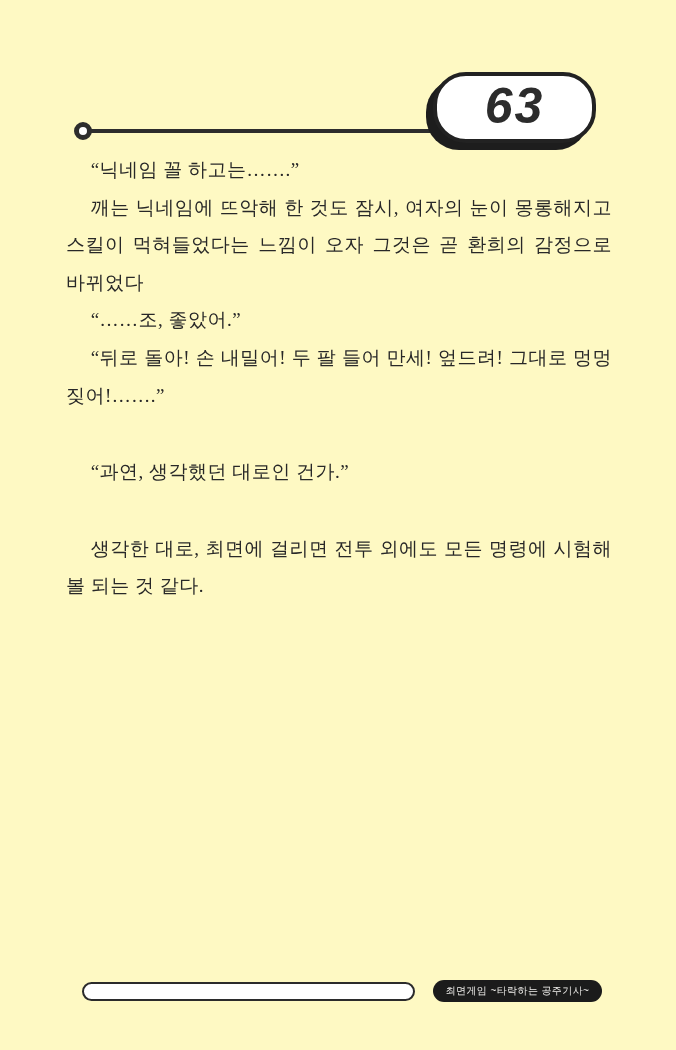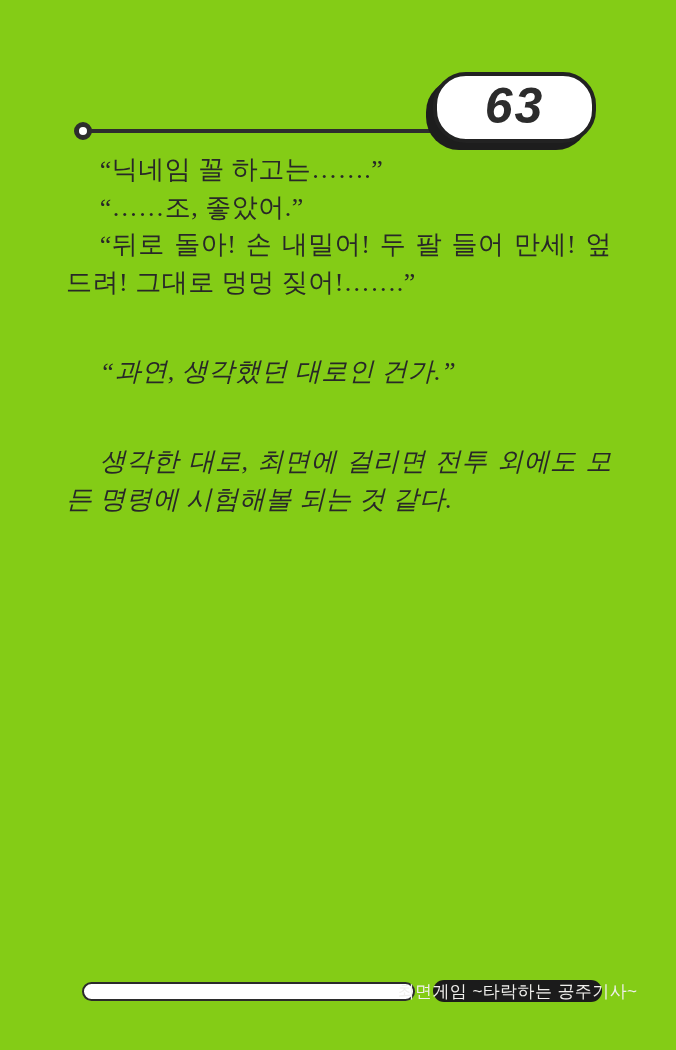--- a/index.html
+++ b/index.html
@@ -4,21 +4,21 @@
 <style>
   html, body {
     margin: 0;
     padding: 0;
     background: #ffffff;
   }
   .page {
     position: relative;
     width: 676px;
     height: 1050px;
-    background: #84cc16;
+    background: #fef9c3;
     overflow: hidden;
     font-family: "Liberation Serif", "DejaVu Serif", serif;
     color: #282828;
   }
 
   
   .header-dot {
     position: absolute;
     left: 74px;
     top: 122px;
@@ -60,33 +60,32 @@
     color: #2c2c2c;
     transform: translateY(-2px);
   }
 
   
   .body-text {
     position: absolute;
     left: 66px;
     top: 151px;
     width: 546px;
-    font-size: 26px;
+    font-size: 19px;
     line-height: 37.6px;
     letter-spacing: 0.5px;
     text-align: justify;
     word-break: break-all;
   }
   .body-text p {
     margin: 0;
     text-indent: 1.3em;
   }
   .body-text p.gap {
-    margin-top: 52px;
-    font-style: italic;
+    margin-top: 39px;
   }
 
   
   .footer-pill {
     position: absolute;
     left: 82px;
     top: 982px;
     width: 333px;
     height: 19px;
     box-sizing: border-box;
@@ -101,41 +100,42 @@
     width: 169px;
     height: 22px;
     background: #1b1b1b;
     border-radius: 11px;
     display: flex;
     align-items: center;
     justify-content: center;
   }
   .footer-badge .title {
     font-family: "Liberation Sans", "DejaVu Sans", sans-serif;
-    font-size: 17px;
+    font-size: 10px;
     letter-spacing: 0.4px;
     color: #f0efec;
     white-space: nowrap;
   }
 </style>
 </head>
 <body>
 
 <div class="page">
 
   <header>
     <span class="header-dot"></span>
     <div class="header-rule"></div>
     <div class="page-badge">
       <span class="num">63</span>
     </div>
   </header>
 
   <main class="body-text">
       <p class="">“닉네임 꼴 하고는…….”</p>
+      <p class="">깨는 닉네임에 뜨악해 한 것도 잠시, 여자의 눈이 몽롱해지고 스킬이 먹혀들었다는 느낌이 오자 그것은 곧 환희의 감정으로 바뀌었다</p>
       <p class="">“……조, 좋았어.”</p>
       <p class="">“뒤로 돌아! 손 내밀어! 두 팔 들어 만세! 엎드려! 그대로 멍멍 짖어!…….”</p>
       <p class="gap">“과연, 생각했던 대로인 건가.”</p>
       <p class="gap">생각한 대로, 최면에 걸리면 전투 외에도 모든 명령에 시험해볼 되는 것 같다.</p>
     </main>
 
   <footer>
     <div class="footer-pill"></div>
     <div class="footer-badge">
       <span class="title">최면게임 ~타락하는 공주기사~</span>

